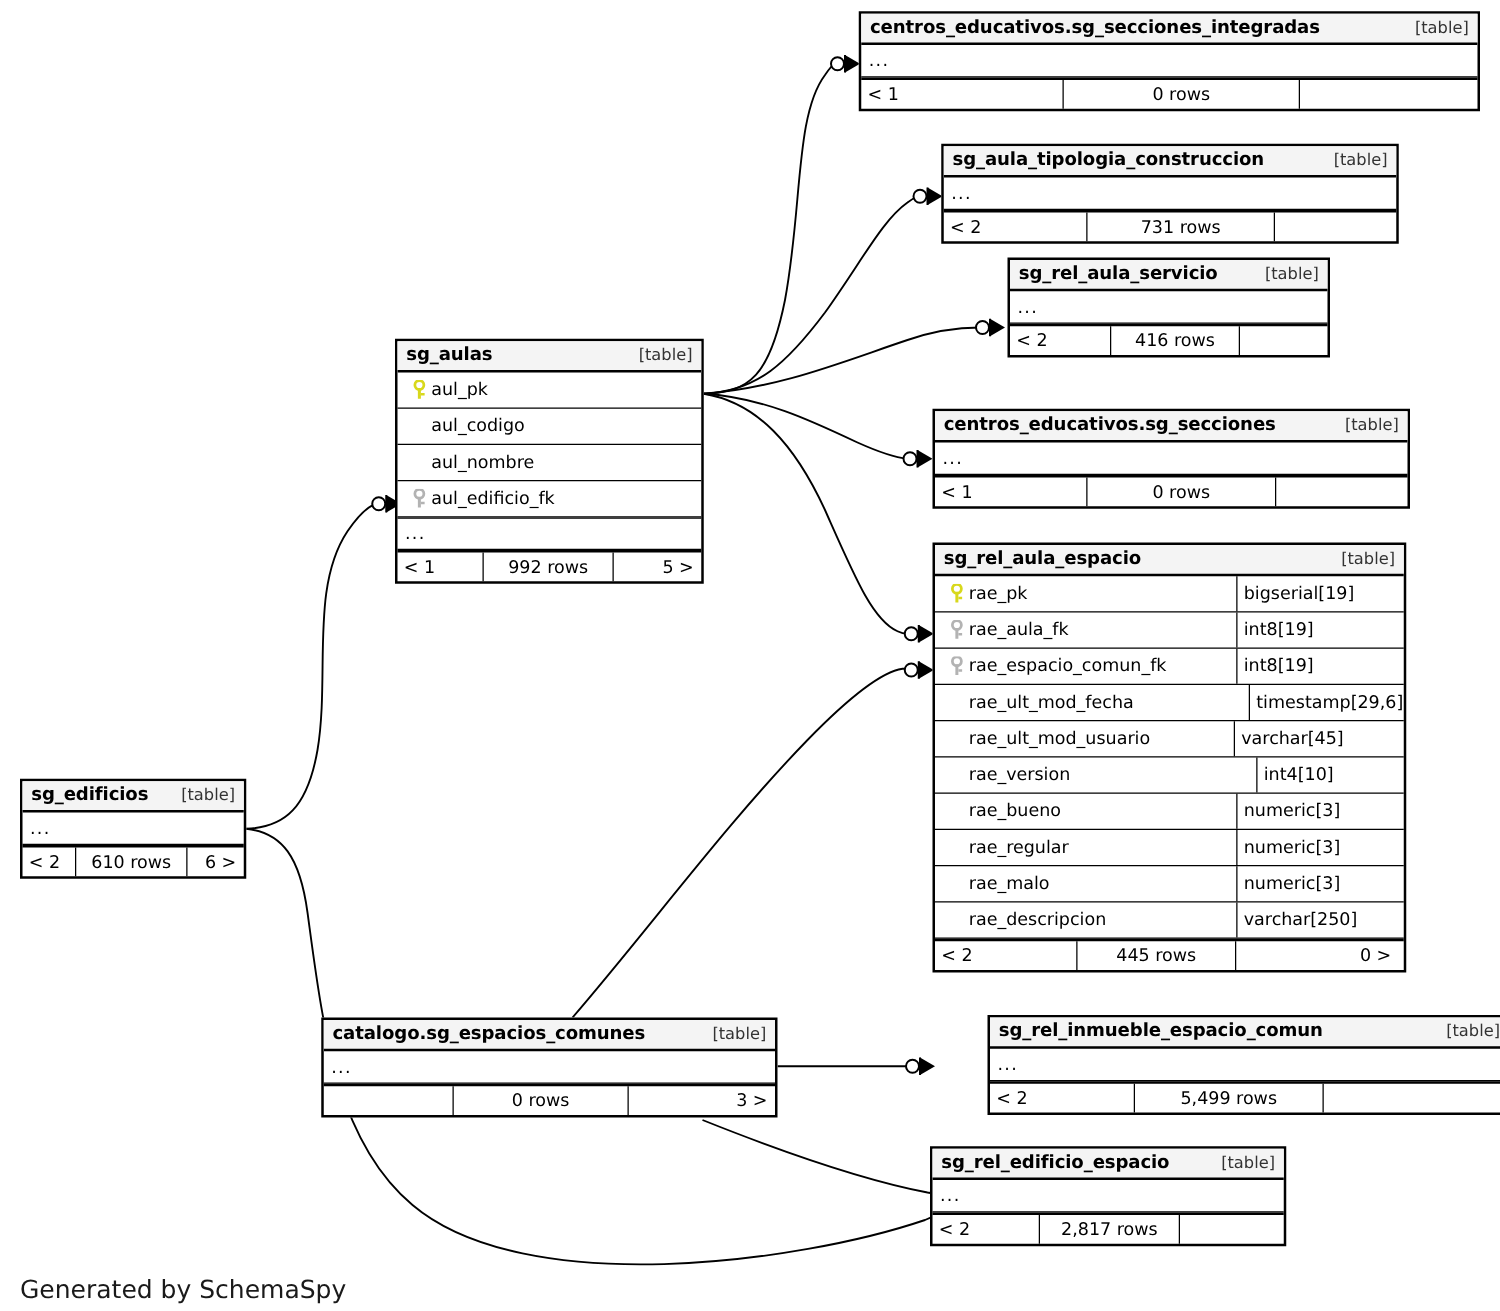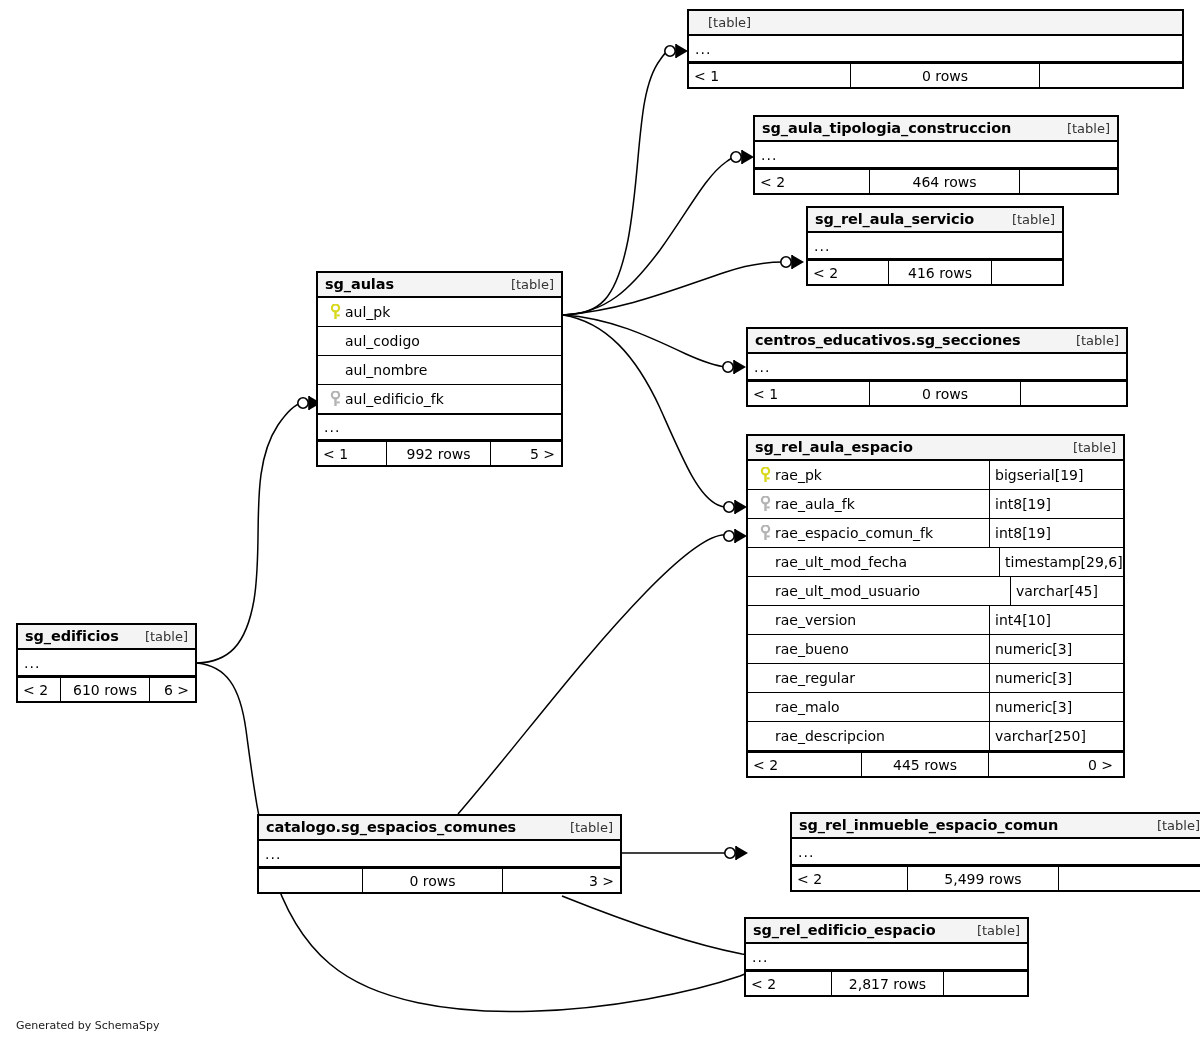--- a/index.html
+++ b/index.html
@@ -125,21 +125,21 @@
     justify-content: center;
   }
   .f-right {
     justify-content: flex-end;
     padding-right: 6px;
   }
   .credit {
     position: absolute;
     left: 16px;
     top: 1019px;
-    font-size: 11px;
+    font-size: 20px;
     color: #1a1a1a;
     white-space: nowrap;
   }
   .sep-line {
     border-bottom: 1px solid #000000;
   }
 </style>
 </head>
 <body>
 
@@ -199,39 +199,40 @@
     <circle cx="730" cy="853" r="5.2" fill="#ffffff" stroke="#000000" stroke-width="1.6"></circle>
     <use href="#crowfoot" transform="translate(748,853) rotate(180)"></use>
 
     <circle cx="776" cy="958" r="5.2" fill="#ffffff" stroke="#000000" stroke-width="1.6"></circle>
     <use href="#crowfoot" transform="translate(794,958) rotate(180)"></use>
   </g>
 </svg>
 
 <div class="table-node" style="left:687px; top:9px; width:497px;">
   <div class="tbl-header">
+    <span class="tbl-name">centros_educativos.sg_secciones_integradas</span>
     <span class="tbl-tag">[table]</span>
   </div>
   <div class="ellipsis-row sep-line">...</div>
   <div class="footer-row">
     <div class="f-cell f-left" style="width:161px">&lt; 1</div>
     <div class="f-cell f-mid" style="width:190px">0 rows</div>
     <div class="f-cell f-right" style="width:142px"></div>
   </div>
 </div>
 
 <div class="table-node" style="left:753px; top:115px; width:366px;">
   <div class="tbl-header">
     <span class="tbl-name">sg_aula_tipologia_construccion</span>
     <span class="tbl-tag">[table]</span>
   </div>
   <div class="ellipsis-row sep-line">...</div>
   <div class="footer-row">
     <div class="f-cell f-left" style="width:114px">&lt; 2</div>
-    <div class="f-cell f-mid" style="width:151px">464 rows</div>
+    <div class="f-cell f-mid" style="width:151px">731 rows</div>
     <div class="f-cell f-right" style="width:97px"></div>
   </div>
 </div>
 
 <div class="table-node" style="left:806px; top:206px; width:258px;">
   <div class="tbl-header">
     <span class="tbl-name">sg_rel_aula_servicio</span>
     <span class="tbl-tag">[table]</span>
   </div>
   <div class="ellipsis-row sep-line">...</div>
@@ -364,29 +365,29 @@
       <span>rae_ult_mod_fecha</span>
     </div>
     <div class="col-type" style="width:124px">timestamp[29,6]</div>
   </div>
 
   <div class="col-row">
     <div class="col-left">
       <span class="keyslot"></span>
       <span>rae_ult_mod_usuario</span>
     </div>
-    <div class="col-type" style="width:113px">varchar[45]</div>
+    <div class="col-type" style="width:136px">varchar[45]</div>
   </div>
 
   <div class="col-row">
     <div class="col-left">
       <span class="keyslot"></span>
       <span>rae_version</span>
     </div>
-    <div class="col-type" style="width:134px">int4[10]</div>
+    <div class="col-type" style="width:118px">int4[10]</div>
   </div>
 
   <div class="col-row">
     <div class="col-left">
       <span class="keyslot"></span>
       <span>rae_bueno</span>
     </div>
     <div class="col-type" style="width:134px">numeric[3]</div>
   </div>
 

